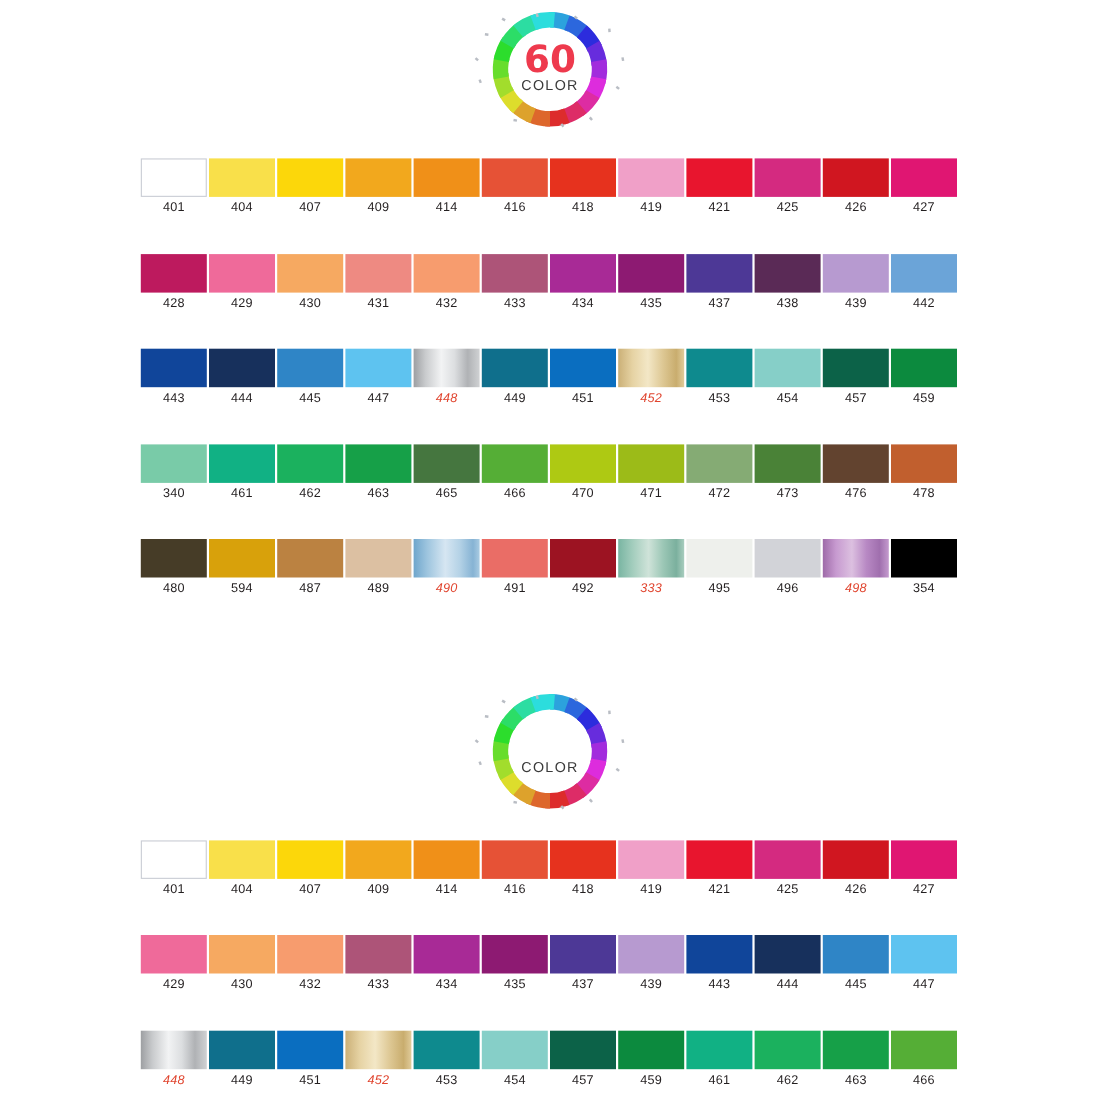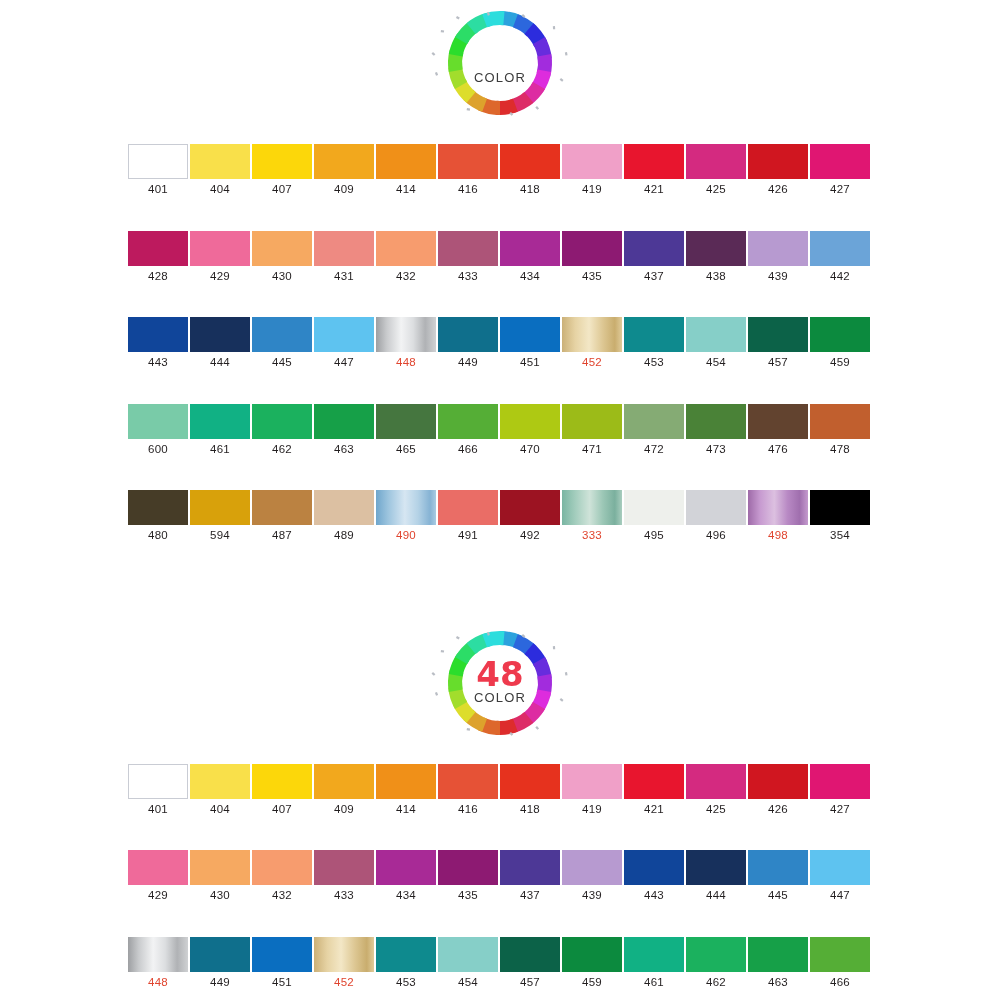--- a/index.html
+++ b/index.html
@@ -82,20 +82,21 @@
   .label {
     font-family: "Liberation Sans", sans-serif;
     font-size: 11.5px;
     color: #231f20;
     margin-top: 5px;
     line-height: 1;
     letter-spacing: 0.2px;
   }
   .label.special {
     color: #e0442e;
+    font-style: italic;
   }
   .row-spacer {
     height: 35px;
   }
   .section-gap {
     height: 86px;
   }
   .top-gap {
     height: 8px;
   }
@@ -137,20 +138,21 @@
               <rect x="134" y="70" width="3.2" height="2.2" fill="#b9bdc4" transform="rotate(38 134 70)"></rect>
               <rect x="30" y="8" width="3.2" height="2.2" fill="#b9bdc4" transform="rotate(30 30 8)"></rect>
               <rect x="110" y="98" width="3.2" height="2.2" fill="#b9bdc4" transform="rotate(50 110 98)"></rect>
               <rect x="40" y="100" width="3.2" height="2.2" fill="#b9bdc4" transform="rotate(10 40 100)"></rect>
               <rect x="96" y="6" width="3.2" height="2.2" fill="#b9bdc4" transform="rotate(42 96 6)"></rect>
               <rect x="6" y="44" width="3.2" height="2.2" fill="#b9bdc4" transform="rotate(42 6 44)"></rect>
               <rect x="140" y="44" width="3.2" height="2.2" fill="#b9bdc4" transform="rotate(80 140 44)"></rect>
               <rect x="62" y="4" width="3.2" height="2.2" fill="#b9bdc4" transform="rotate(74 62 4)"></rect>
               <rect x="84" y="104" width="3.2" height="2.2" fill="#b9bdc4" transform="rotate(48 84 104)"></rect>
             </svg>
+            <div class="logo-count" style="top: 26px; font-size: 34px; color: rgb(238, 58, 77);">60</div>
             <div class="logo-word" style="top: 62px; font-size: 13px; color: rgb(59, 59, 59);">COLOR</div>
           </div>
         </div>
         <div class="logo-gap"></div>
         <div class="grid">
           <div class="row">
             <div class="cell">
               <div class="chip bordered" style="background: rgb(255, 255, 255);"></div>
               <div class="label">401</div>
             </div>
@@ -298,21 +300,21 @@
             </div>
             <div class="cell">
               <div class="chip" style="background: rgb(12, 138, 62);"></div>
               <div class="label">459</div>
             </div>
           </div>
           <div class="row-spacer"></div>
           <div class="row">
             <div class="cell">
               <div class="chip" style="background: rgb(121, 203, 168);"></div>
-              <div class="label">600</div>
+              <div class="label">340</div>
             </div>
             <div class="cell">
               <div class="chip" style="background: rgb(17, 177, 132);"></div>
               <div class="label">461</div>
             </div>
             <div class="cell">
               <div class="chip" style="background: rgb(27, 177, 94);"></div>
               <div class="label">462</div>
             </div>
             <div class="cell">
@@ -434,21 +436,20 @@
               <rect x="134" y="70" width="3.2" height="2.2" fill="#b9bdc4" transform="rotate(38 134 70)"></rect>
               <rect x="30" y="8" width="3.2" height="2.2" fill="#b9bdc4" transform="rotate(30 30 8)"></rect>
               <rect x="110" y="98" width="3.2" height="2.2" fill="#b9bdc4" transform="rotate(50 110 98)"></rect>
               <rect x="40" y="100" width="3.2" height="2.2" fill="#b9bdc4" transform="rotate(10 40 100)"></rect>
               <rect x="96" y="6" width="3.2" height="2.2" fill="#b9bdc4" transform="rotate(42 96 6)"></rect>
               <rect x="6" y="44" width="3.2" height="2.2" fill="#b9bdc4" transform="rotate(42 6 44)"></rect>
               <rect x="140" y="44" width="3.2" height="2.2" fill="#b9bdc4" transform="rotate(80 140 44)"></rect>
               <rect x="62" y="4" width="3.2" height="2.2" fill="#b9bdc4" transform="rotate(74 62 4)"></rect>
               <rect x="84" y="104" width="3.2" height="2.2" fill="#b9bdc4" transform="rotate(48 84 104)"></rect>
             </svg>
-            <div class="logo-count" style="top: 26px; font-size: 34px; color: rgb(238, 58, 77);">48</div>
             <div class="logo-word" style="top: 62px; font-size: 13px; color: rgb(59, 59, 59);">COLOR</div>
           </div>
         </div>
         <div class="logo-gap"></div>
         <div class="grid">
           <div class="row">
             <div class="cell">
               <div class="chip bordered" style="background: rgb(255, 255, 255);"></div>
               <div class="label">401</div>
             </div>

